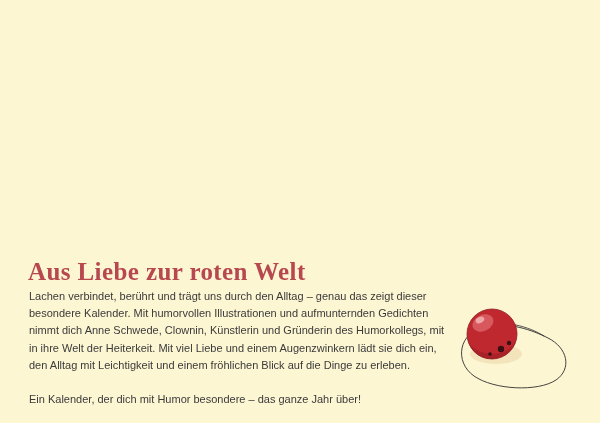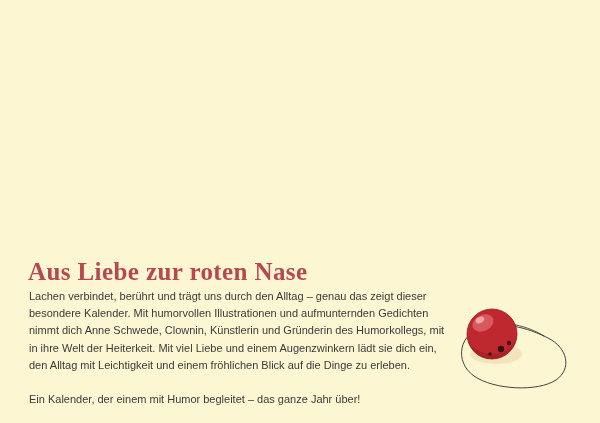--- a/index.html
+++ b/index.html
@@ -56,25 +56,25 @@
   }
   .illustration svg {
     display: block;
   }
 </style>
 </head>
 <body>
 
 <div class="page">
 
-  <h1 class="headline">Aus Liebe zur roten Nase</h1>
+  <h1 class="headline">Aus Liebe zur roten Welt</h1>
 
   <div class="body-text">
     <p class="first">Lachen verbindet, berührt und trägt uns durch den Alltag – genau das zeigt dieser besondere Kalender. Mit humorvollen Illustrationen und aufmunternden Gedichten nimmt dich Anne Schwede, Clownin, Künstlerin und Gründerin des Humorkollegs, mit in ihre Welt der Heiterkeit. Mit viel Liebe und einem Augenzwinkern lädt sie dich ein, den Alltag mit Leichtigkeit und einem fröhlichen Blick auf die Dinge zu erleben.</p>
-    <p class="second">Ein Kalender, der einem mit Humor begleitet – das ganze Jahr über!</p>
+    <p class="second">Ein Kalender, der dich mit Humor besondere – das ganze Jahr über!</p>
   </div>
 
   <div class="illustration">
     <svg width="140" height="110" viewBox="0 0 140 110" xmlns="http://www.w3.org/2000/svg" aria-hidden="true">
 
       <path d="M34 30 C 6 36, 2 66, 22 80 C 42 94, 86 96, 104 84 C 120 73, 116 52, 96 42 C 80 34, 58 26, 34 30 Z" fill="none" stroke="#2f2f2f" stroke-width="0.9" stroke-linecap="round"></path>
       <path d="M36 30 C 52 24, 76 30, 92 40" fill="none" stroke="#2f2f2f" stroke-width="0.8" stroke-linecap="round"></path>
 
       <ellipse cx="44" cy="58" rx="26" ry="10" fill="#e8cf9e" opacity="0.45"></ellipse>
 

